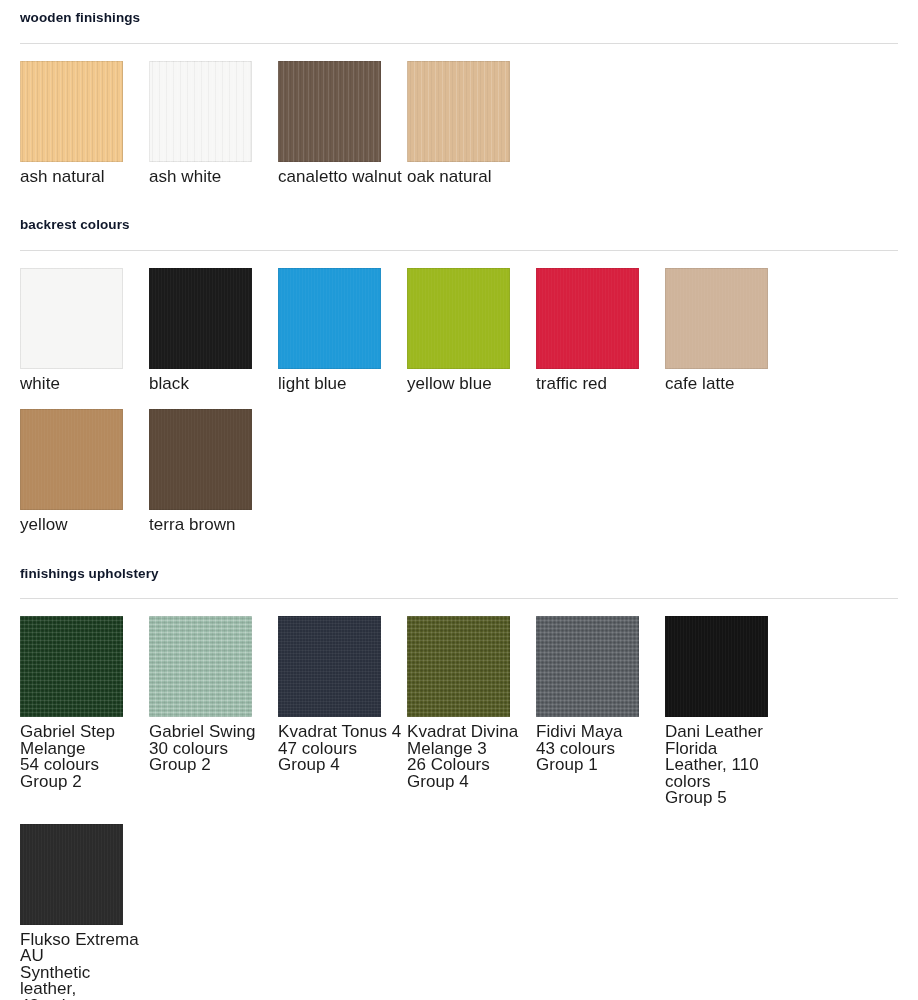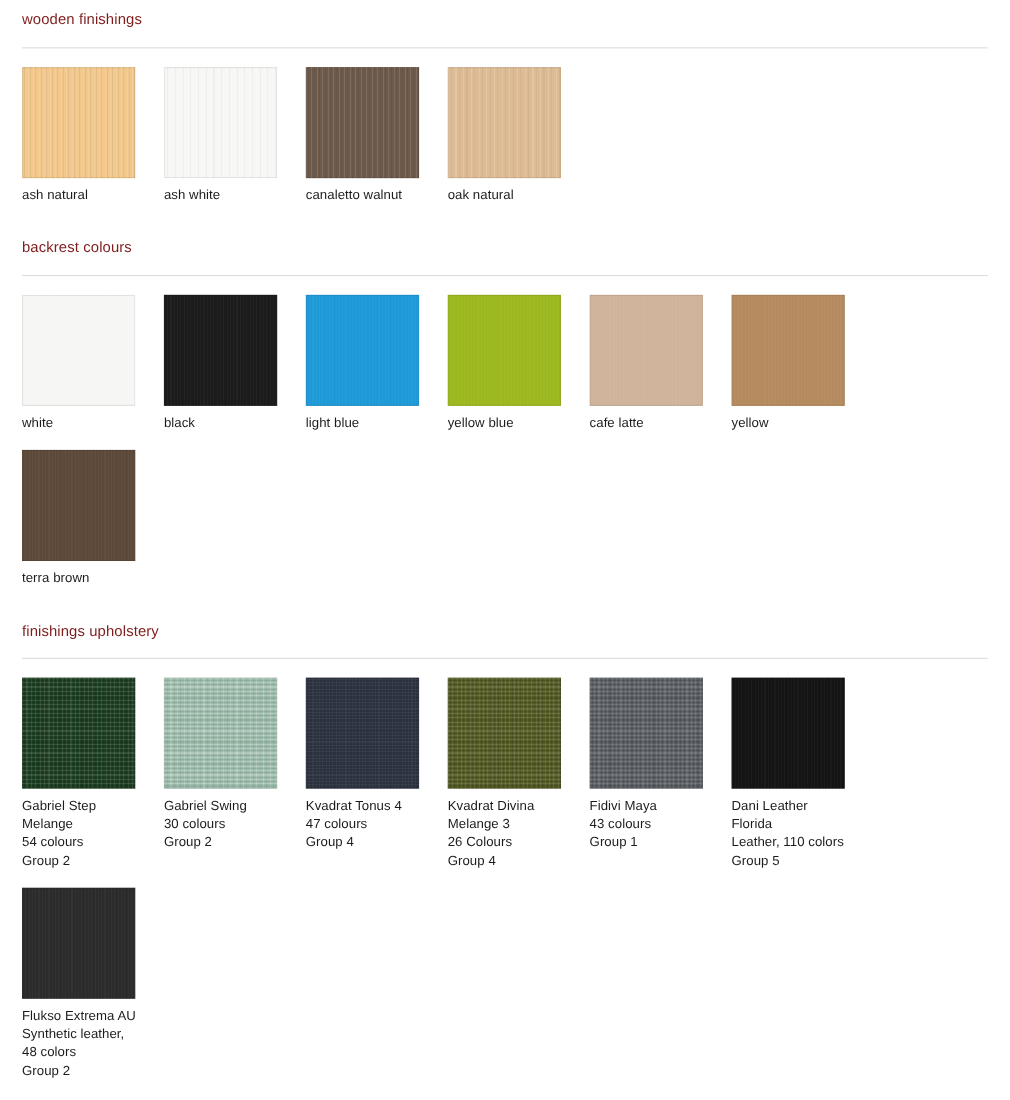--- a/index.html
+++ b/index.html
@@ -20,22 +20,22 @@
     position: relative;
     width: 918px;
     height: 1000px;
     padding: 0;
   }
   .section {
     padding: 0 20px;
   }
   .section-title {
     font-size: 13.5px;
-    font-weight: 400;
-    color: #7f1d1d;
+    font-weight: 700;
+    color: #0f172a;
     letter-spacing: 0.1px;
     line-height: 1;
     padding-top: 11px;
     padding-bottom: 0;
     margin: 0;
   }
   .section-rule {
     height: 1px;
     background: #dcdcdc;
     margin-top: 18px;
@@ -58,21 +58,21 @@
     height: 101px;
     display: block;
     position: relative;
     overflow: hidden;
   }
   .swatch-box.bordered {
     box-shadow: inset 0 0 0 1px rgba(0,0,0,0.08);
   }
   .swatch-label {
     margin-top: 7px;
-    font-size: 12px;
+    font-size: 17px;
     line-height: 16.5px;
     color: #1c1c1c;
     white-space: pre-line;
     letter-spacing: 0.05px;
   }
   
   .grain::after {
     content: "";
     position: absolute;
     inset: 0;
@@ -231,20 +231,24 @@
         </div>
         <div class="swatch-cell">
           <div class="swatch-box bordered smooth" style="background: rgb(31, 154, 216);"></div>
           <div class="swatch-label">light blue</div>
         </div>
         <div class="swatch-cell">
           <div class="swatch-box bordered smooth" style="background: rgb(156, 184, 31);"></div>
           <div class="swatch-label">yellow blue</div>
         </div>
         <div class="swatch-cell">
+          <div class="swatch-box bordered smooth" style="background: rgb(215, 32, 63);"></div>
+          <div class="swatch-label">traffic red</div>
+        </div>
+        <div class="swatch-cell">
           <div class="swatch-box bordered smooth" style="background: rgb(207, 180, 155);"></div>
           <div class="swatch-label">cafe latte</div>
         </div>
         <div class="swatch-cell">
           <div class="swatch-box bordered smooth" style="background: rgb(181, 138, 94);"></div>
           <div class="swatch-label">yellow</div>
         </div>
         <div class="swatch-cell">
           <div class="swatch-box bordered smooth" style="background: rgb(92, 73, 57);"></div>
           <div class="swatch-label">terra brown</div>

